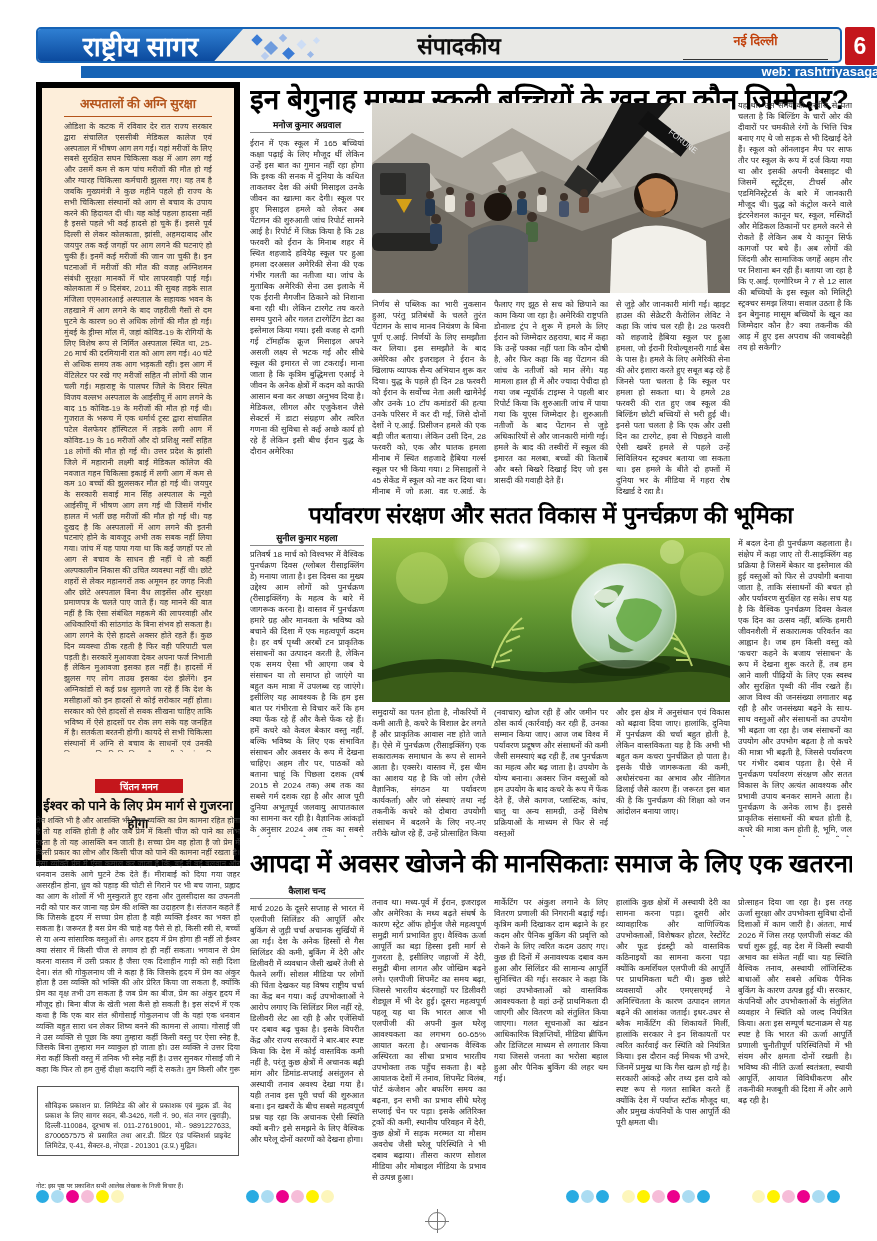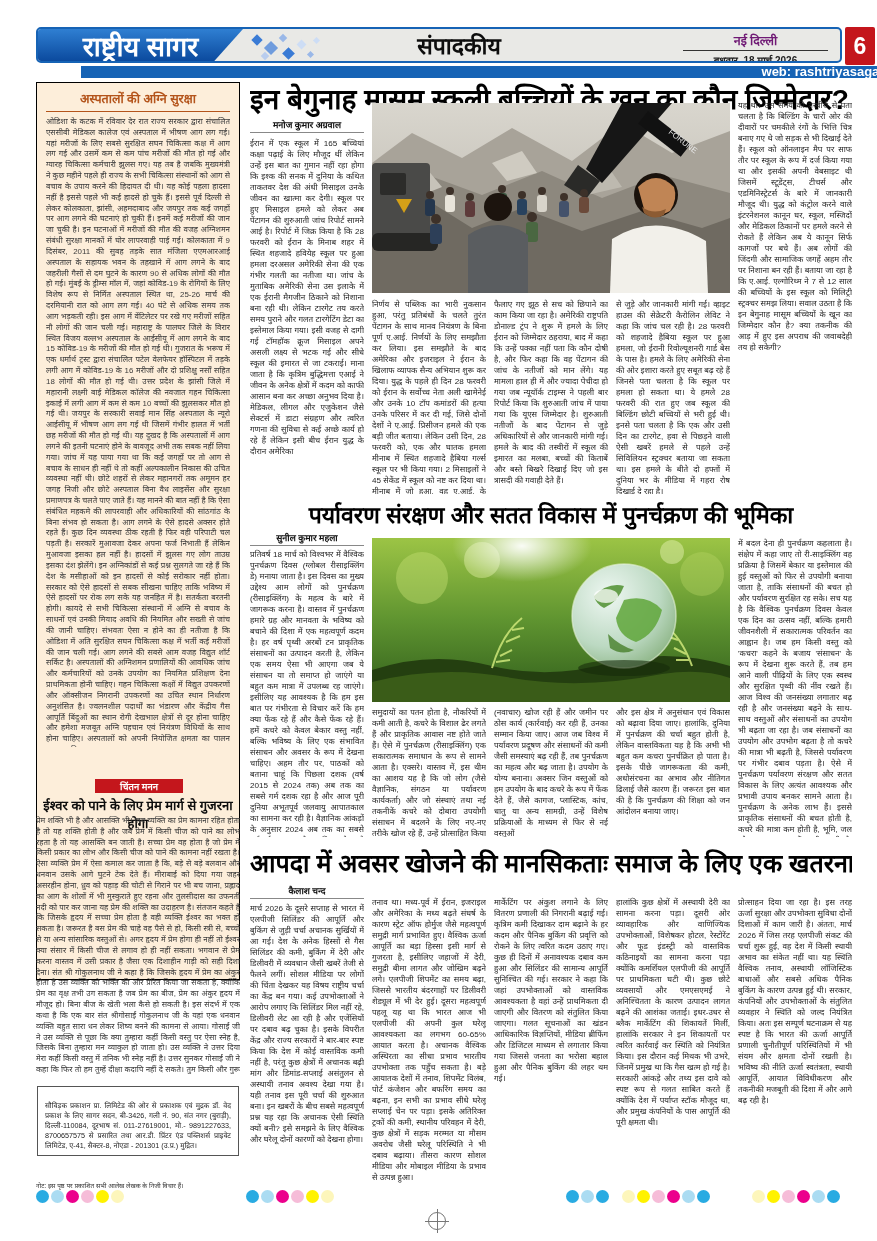--- a/index.html
+++ b/index.html
@@ -11,31 +11,31 @@
   .masthead{left:36px;top:27px;width:806px;height:36px;border:2px solid #1663b5;border-radius:5px;
             background:#e9e9e6;box-sizing:border-box;overflow:hidden;}
   .mh-left{position:absolute;left:0;top:0;bottom:0;width:205px;
            background:linear-gradient(180deg,#2f7fd2,#0b4a9e);
            clip-path:polygon(0 0,100% 0,86% 100%,0 100%);
            display:flex;align-items:center;justify-content:center;
            color:#fff;font-weight:bold;font-size:27px;}
   .mh-center{position:absolute;left:210px;right:170px;top:0;bottom:0;display:flex;
              align-items:center;justify-content:center;font-size:23px;font-weight:bold;color:#0d0d0d;}
   .mh-right{position:absolute;right:12px;top:3px;width:145px;text-align:center;}
-  .mh-city{font-weight:bold;font-size:12.5px;color:#701a75;border-bottom:1px solid #333;padding-bottom:1px;font-family:Liberation Serif, serif;}
+  .mh-city{font-weight:bold;font-size:12.5px;color:#c2410c;border-bottom:1px solid #333;padding-bottom:10px;}
   .mh-date{font-size:10px;font-weight:bold;color:#222;margin-top:2px;}
   .mh-page{left:845px;top:27px;width:30px;height:38px;background:#c4161c;color:#fff;
            display:flex;align-items:center;justify-content:center;font-size:23px;font-weight:bold;border-radius:2px;}
   .webstrip{left:36px;top:66px;width:839px;height:12px;background:#1663b5;color:#fff;
             font-size:13px;font-weight:bold;text-align:right;line-height:12px;padding-right:6px;box-sizing:border-box;margin-left:45px;}
   .dia{position:absolute;transform:rotate(45deg);}
 
   
-  .firebox{left:36px;top:82px;width:204px;height:898px;background:#fdeeda;border:1px solid #000000;
-           box-sizing:border-box;padding:7px 9px;overflow:hidden;}
+  .firebox{left:36px;top:82px;width:204px;height:784px;background:#fdeeda;border:6px solid #000000;
+           box-sizing:border-box;padding:7px 22px;overflow:hidden;}
   .firetitle{color:#b4541b;font-weight:bold;font-size:12.5px;text-align:center;padding-bottom:4px;
              border-bottom:1px solid #b4541b;margin-bottom:5px;}
   .firebody{font-size:7.9px;line-height:1.37;text-align:justify;color:#3c3c3c;height:630px;overflow:hidden;}
   .chintanlabel{left:95px;top:779px;width:88px;height:14px;background:#c4161c;color:#fff;
                 font-size:9.5px;font-weight:bold;display:flex;align-items:center;justify-content:center;}
   .chintanhead{left:36px;top:796px;width:204px;font-size:13px;font-weight:bold;color:#0d0d0d;text-align:center;}
   .chintanbody{left:36px;top:816px;width:204px;height:260px;font-size:7.9px;line-height:1.37;
                text-align:justify;color:#3c3c3c;overflow:hidden;}
   .pubbox{left:37px;top:1086px;width:202px;height:70px;border:1.5px solid #555;box-sizing:border-box;
           padding:14px 7px;overflow:hidden;}

